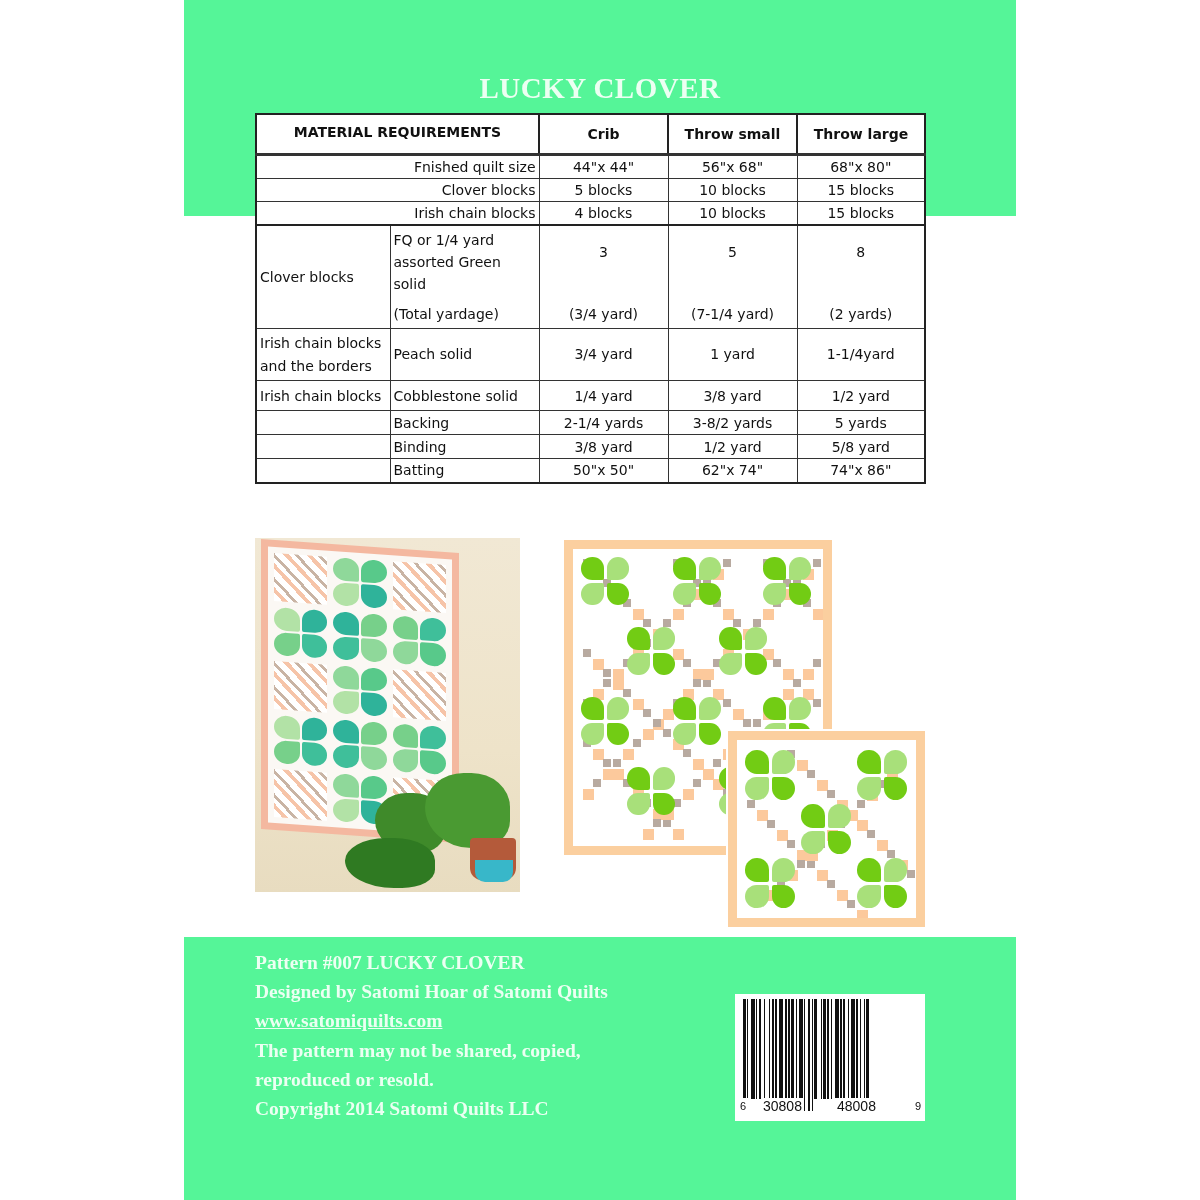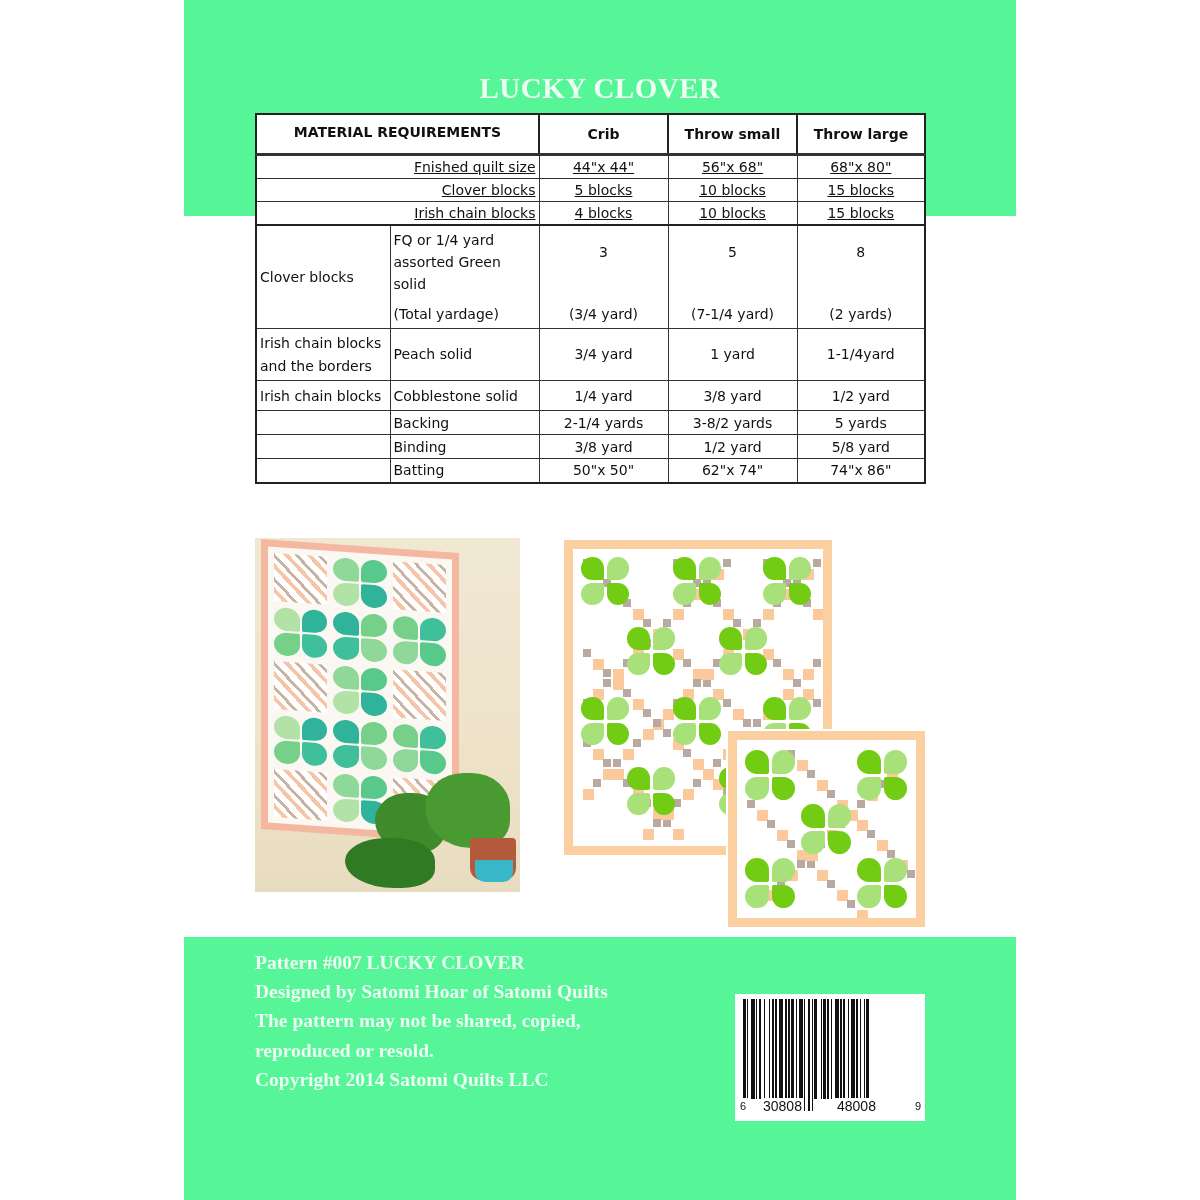--- a/index.html
+++ b/index.html
@@ -27,21 +27,21 @@
   table.req col.c1 { width: 134px; }
   table.req col.c2 { width: 149px; }
   table.req col.c3 { width: 129px; }
   table.req col.c4 { width: 129px; }
   table.req col.c5 { width: 128px; }
   table.req thead th { height: 40px; font-weight: bold; font-size: 14px; text-align: center; border: 2px solid #222; }
   table.req thead th.mr { text-align: center; padding-bottom: 4px; }
   table.req tr.sep td { border-top: 3px solid #333; }
   table.req td.right { text-align: right; }
   table.req td.num { text-align: center; }
-  table.req tr.summary td { height: 23px; text-decoration: underline; }
+  table.req tr.summary td { height: 23px; }
   table.req tr.thick td { border-top: 2px solid #222; }
   .clover-cell { vertical-align: middle; }
   .stack { display: flex; flex-direction: column; justify-content: space-between; height: 100px; padding: 2px 0; }
   .stack-num { display: flex; flex-direction: column; justify-content: space-between; align-items: center; height: 100px; padding: 14px 0 2px; }
   table.req tr.row-tall td { height: 104px; }
   table.req tr.row-2line td { height: 52px; line-height: 23px; }
   table.req tr.row-std td { height: 24px; }
   table.req tbody { border: 2px solid #222; }
 
   .photo {
@@ -549,20 +549,21 @@
         <div class="leaf tr"></div>
         <div class="leaf bl"></div>
         <div class="leaf br dark"></div>
       </div>
     </div>
 </div>
 
 <div class="footer">
   <div>Pattern #007 LUCKY CLOVER</div>
   <div>Designed by Satomi Hoar of Satomi Quilts</div>
+  <div><a>www.satomiquilts.com</a></div>
   <div>The pattern may not be shared, copied,</div>
   <div>reproduced or resold.</div>
   <div>Copyright 2014 Satomi Quilts LLC</div>
 </div>
 
 <div class="barcode">
   <div class="bars" id="bars">
       <span class="long" style="width: 2.6px;"></span>
       <span class="gap" style="width: 1.3px;"></span>
       <span class="long" style="width: 1.3px;"></span>

